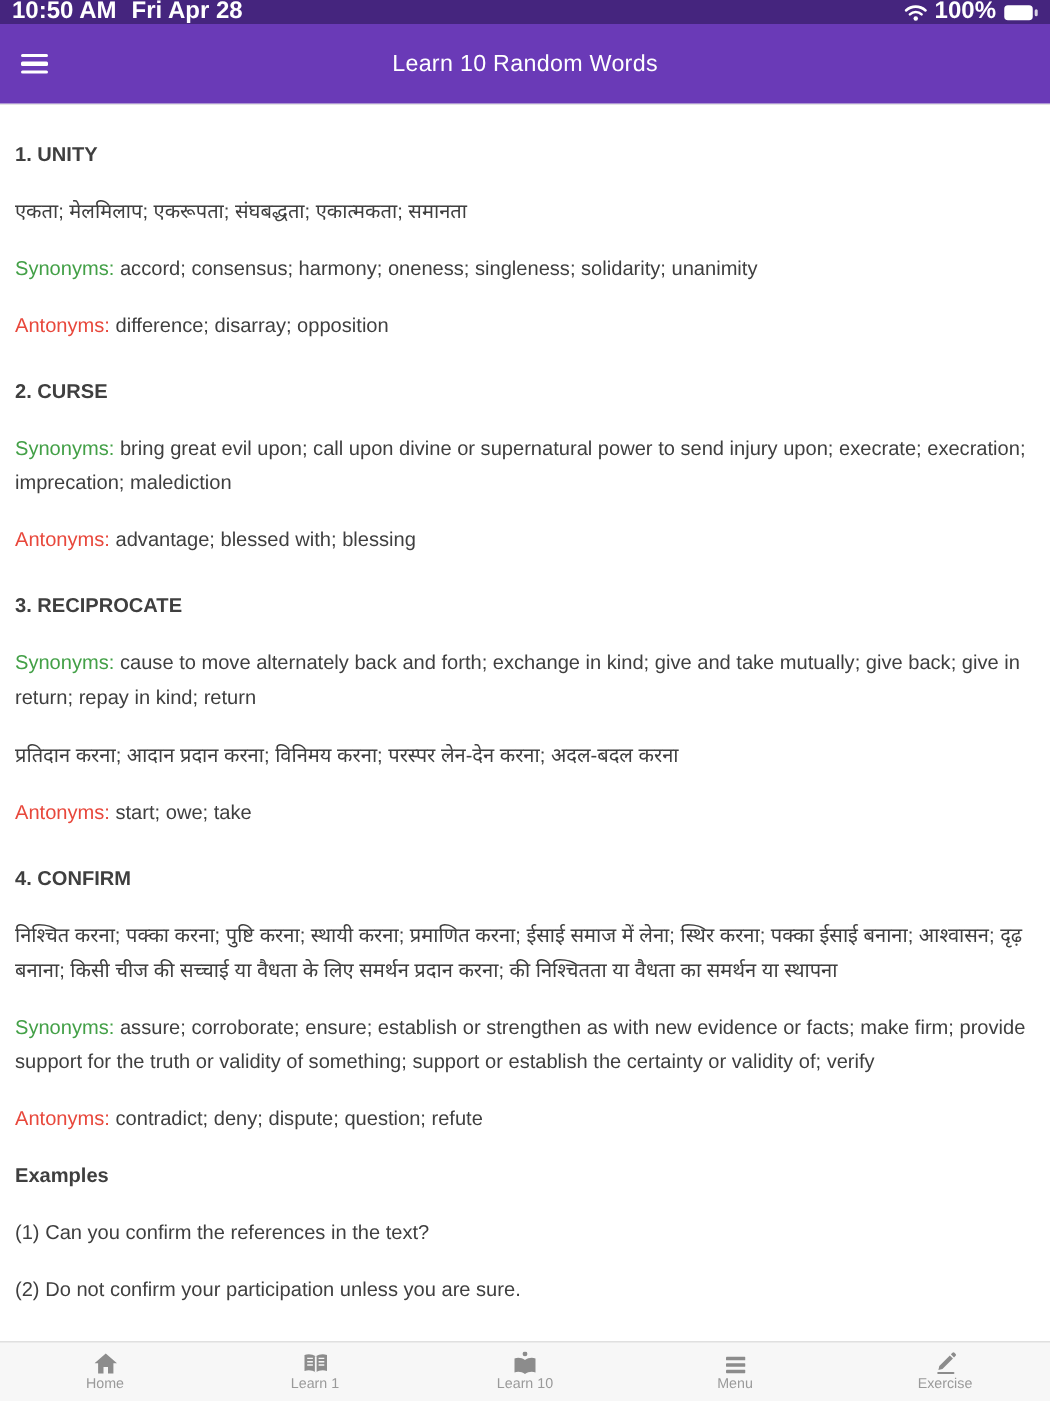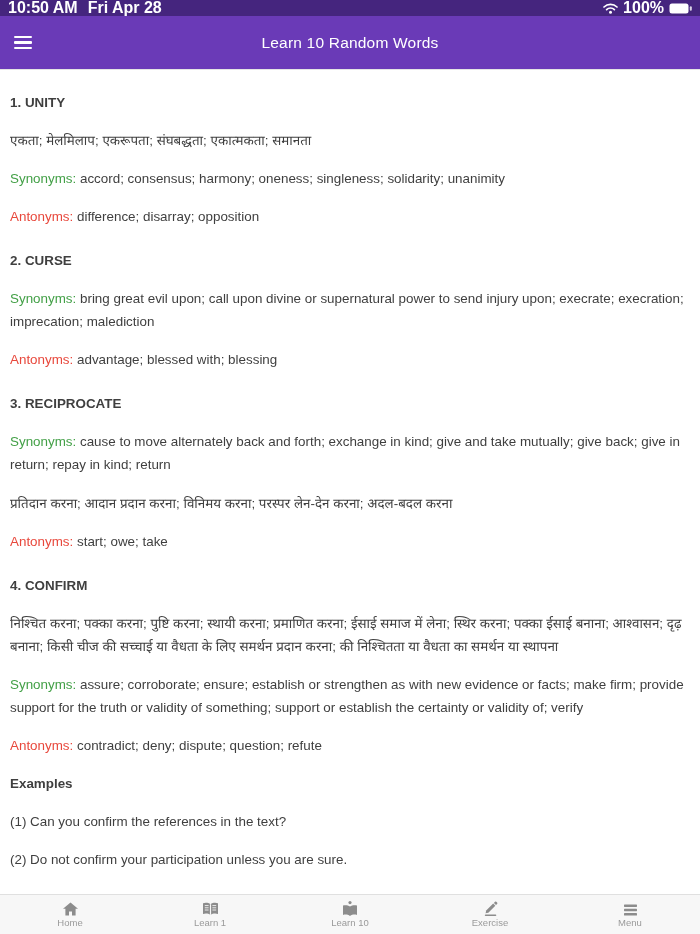--- a/index.html
+++ b/index.html
@@ -169,33 +169,33 @@
       <svg width="16" height="15" viewBox="0 0 16 15">
         <circle cx="8" cy="1.6" r="1.6"></circle>
         <path d="M1 4.6 C3.2 3.8 5.9 4.1 8 5.6 C10.1 4.1 12.8 3.8 15 4.6 V14 C12.8 13.2 10.1 13.5 8 15 C5.9 13.5 3.2 13.2 1 14 Z"></path>
       </svg>
     </span>
     <span class="tab-label">Learn 10</span>
   </button>
 
   <button class="tab">
     <span class="tab-icon">
+      <svg width="13" height="12" viewBox="0 0 13 12">
+        <rect x="0" y="0.5" width="13" height="2.4" rx="0.6"></rect>
+        <rect x="0" y="4.8" width="13" height="2.4" rx="0.6"></rect>
+        <rect x="0" y="9.1" width="13" height="2.4" rx="0.6"></rect>
+      </svg>
+    </span>
+    <span class="tab-label">Menu</span>
+  </button>
+
+  <button class="tab">
+    <span class="tab-icon">
       <svg width="15" height="15" viewBox="0 0 15 15">
         <path d="M3.2 9.6 L10.2 2.6 L12.3 4.7 L5.3 11.7 L2.6 12.3 Z"></path>
         <path d="M10.9 1.9 L12 0.8 A0.9 0.9 0 0 1 13.3 0.8 L14.1 1.6 A0.9 0.9 0 0 1 14.1 2.9 L13 4 Z"></path>
         <rect x="1.8" y="13.6" width="11.5" height="1.4" rx="0.7"></rect>
       </svg>
     </span>
     <span class="tab-label">Exercise</span>
   </button>
 
-  <button class="tab">
-    <span class="tab-icon">
-      <svg width="13" height="12" viewBox="0 0 13 12">
-        <rect x="0" y="0.5" width="13" height="2.4" rx="0.6"></rect>
-        <rect x="0" y="4.8" width="13" height="2.4" rx="0.6"></rect>
-        <rect x="0" y="9.1" width="13" height="2.4" rx="0.6"></rect>
-      </svg>
-    </span>
-    <span class="tab-label">Menu</span>
-  </button>
-
 </div>
 
 </body></html>

